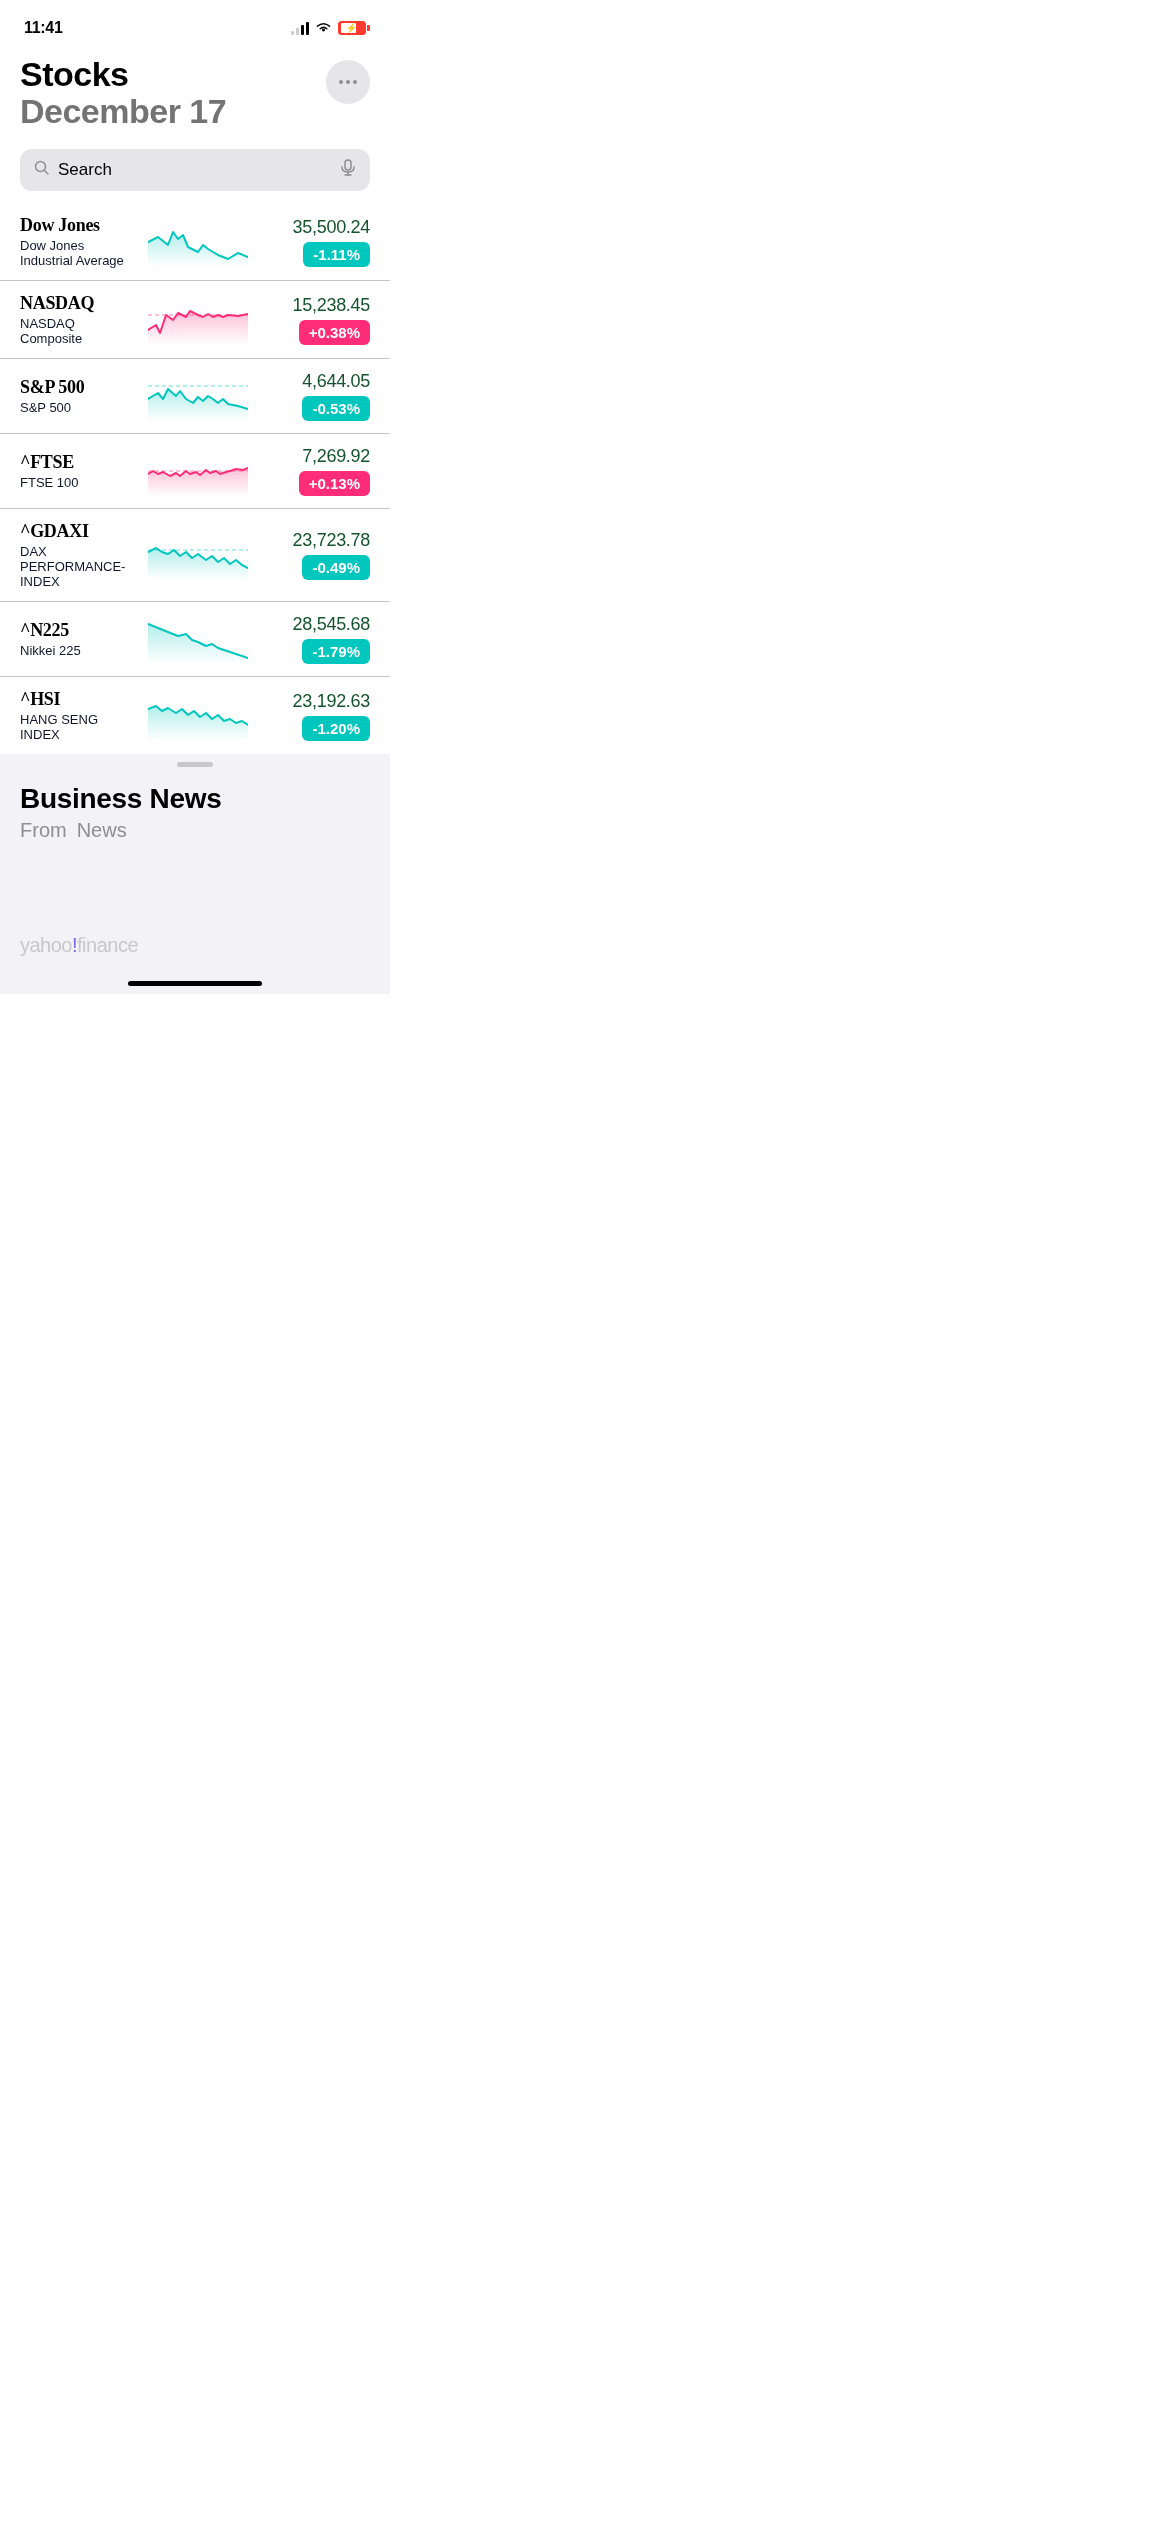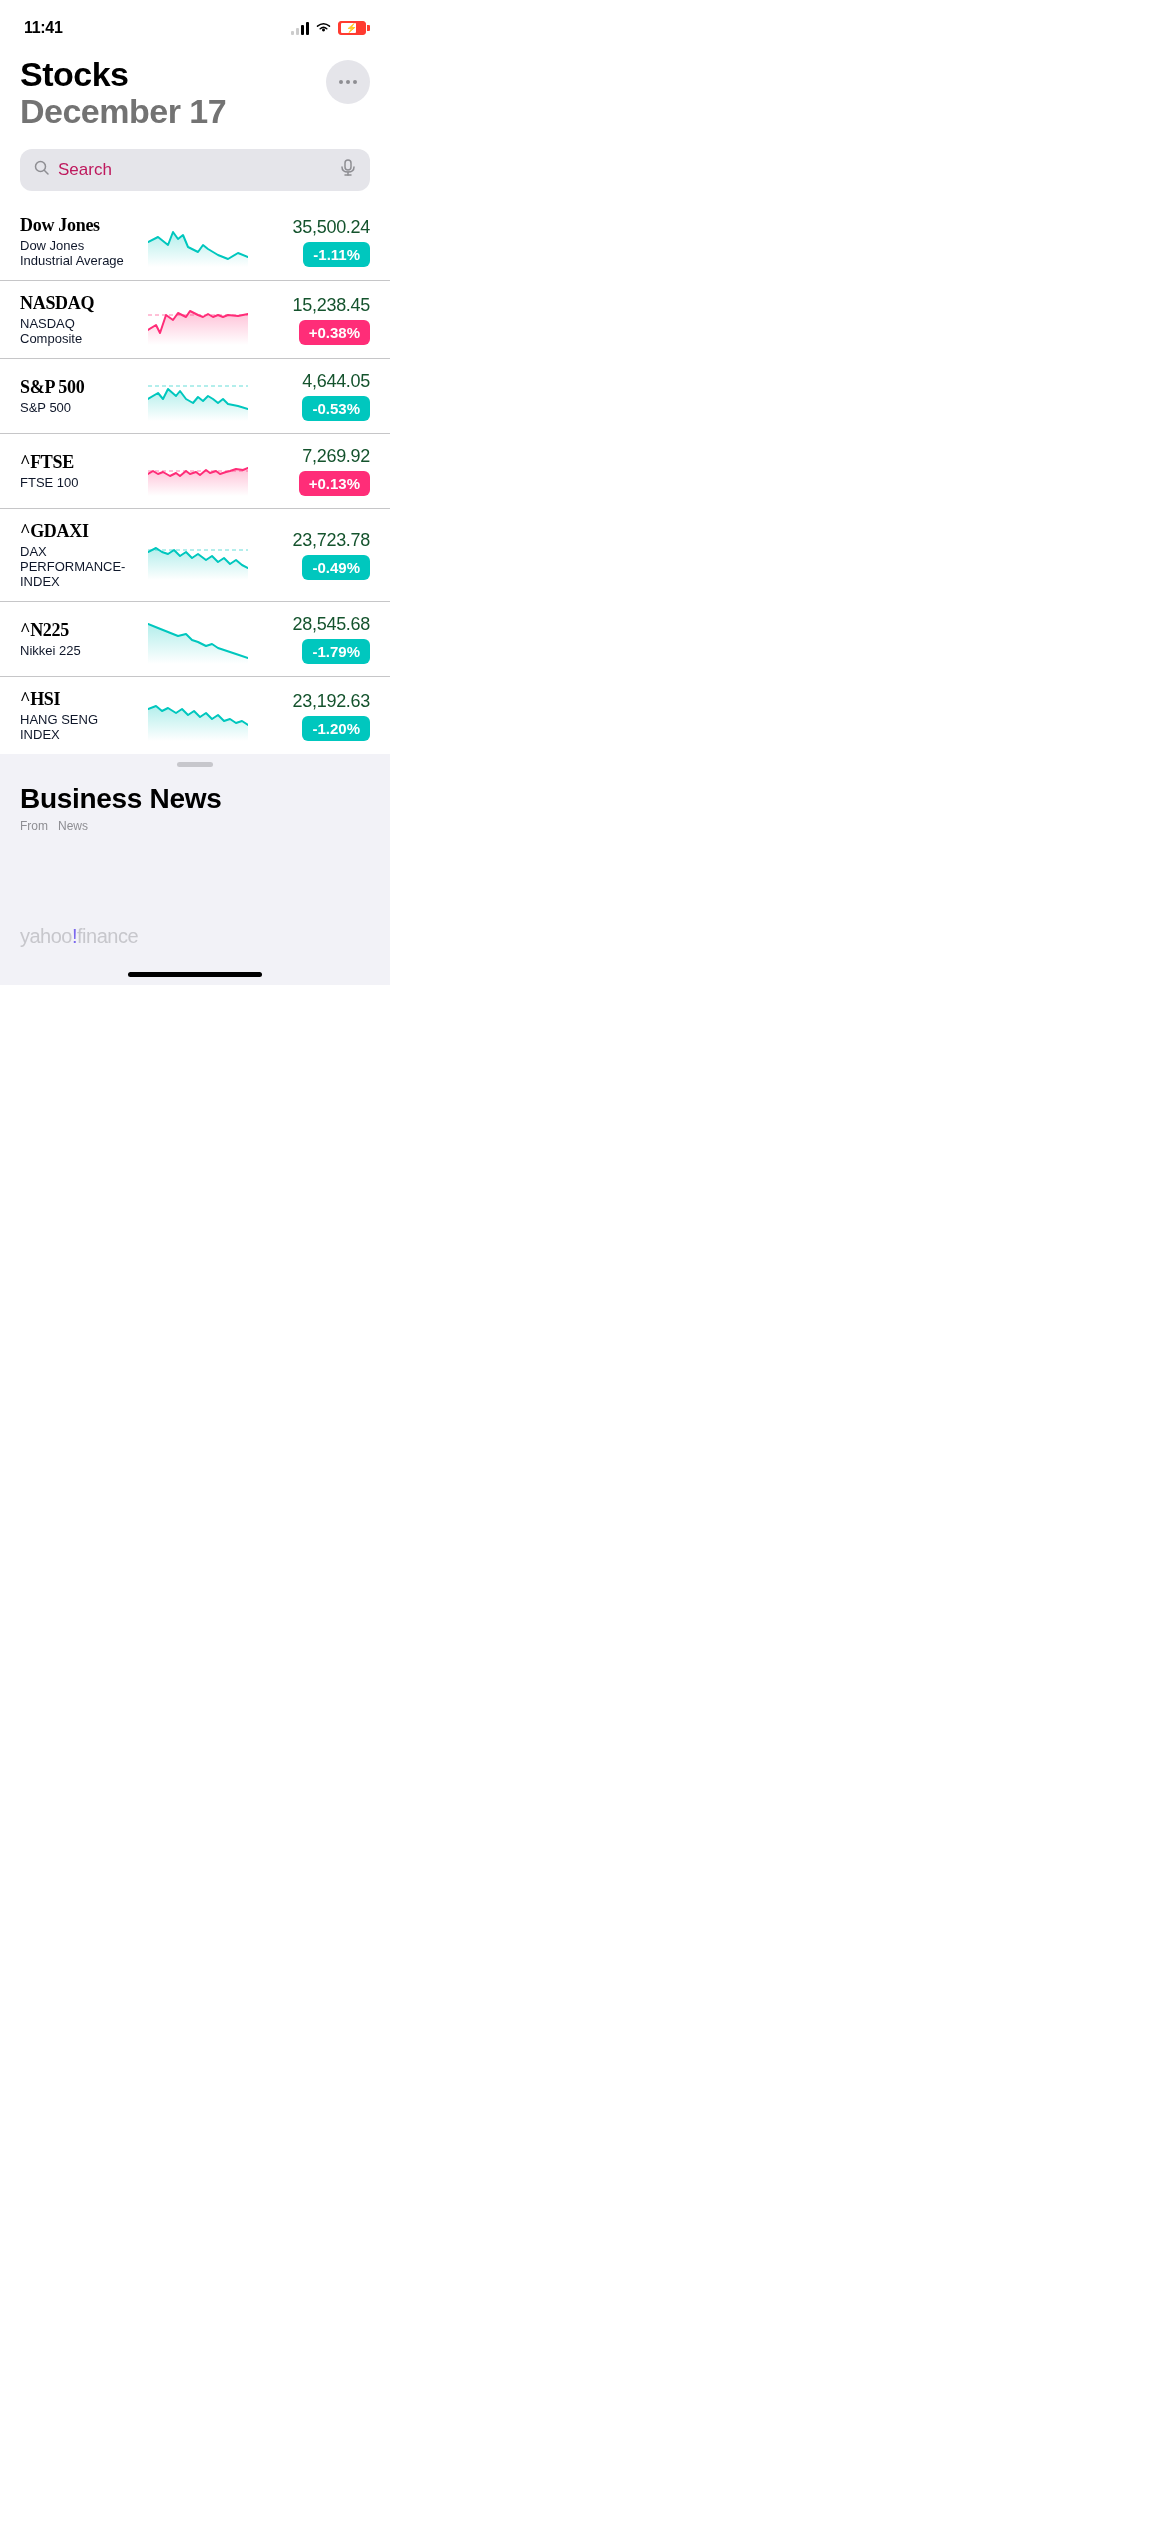--- a/index.html
+++ b/index.html
@@ -139,21 +139,21 @@
       padding: 10px 14px;
       gap: 8px;
     }
     .search-icon {
       color: #8e8e93;
       font-size: 16px;
     }
     .search-text {
       flex: 1;
       font-size: 17px;
-      color: #be185d;
+      color: #000000;
     }
     .mic-icon {
       color: #8e8e93;
       font-size: 16px;
     }
 
     
     .divider {
       height: 0.5px;
       background: #c6c6c8;
@@ -236,21 +236,21 @@
     .bottom-sheet-content {
       padding: 16px 20px 12px;
     }
     .news-title {
       font-size: 28px;
       font-weight: 700;
       color: #000;
       letter-spacing: -0.3px;
     }
     .news-subtitle {
-      font-size: 12px;
+      font-size: 20px;
       color: #8e8e93;
       margin-top: 4px;
       display: flex;
       align-items: center;
       gap: 5px;
     }
     .apple-logo {
       font-size: 16px;
     }
     .news-area {

